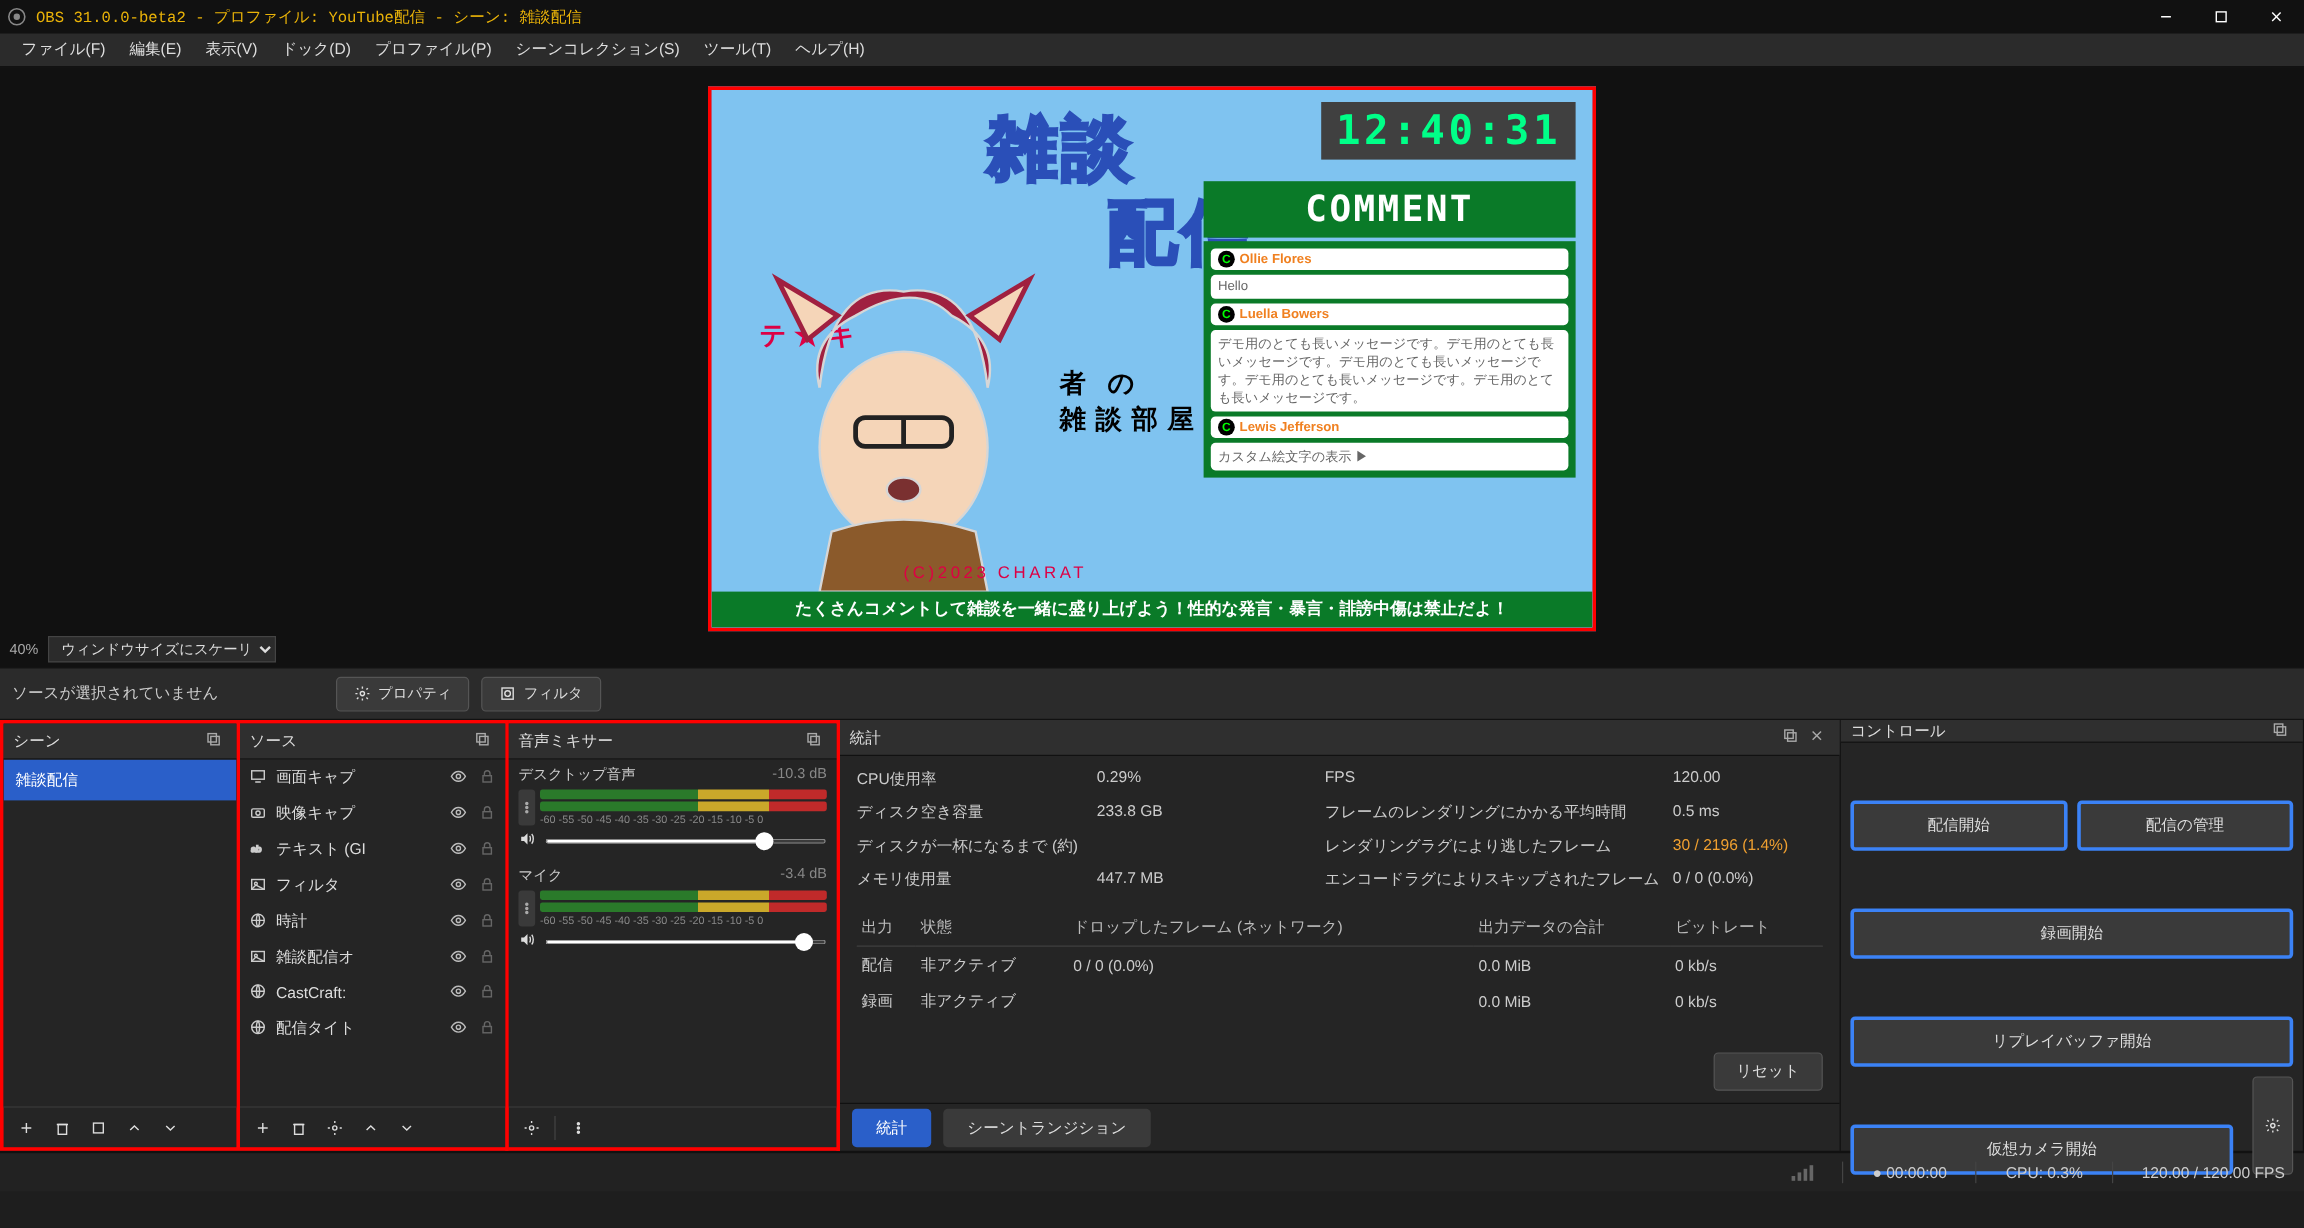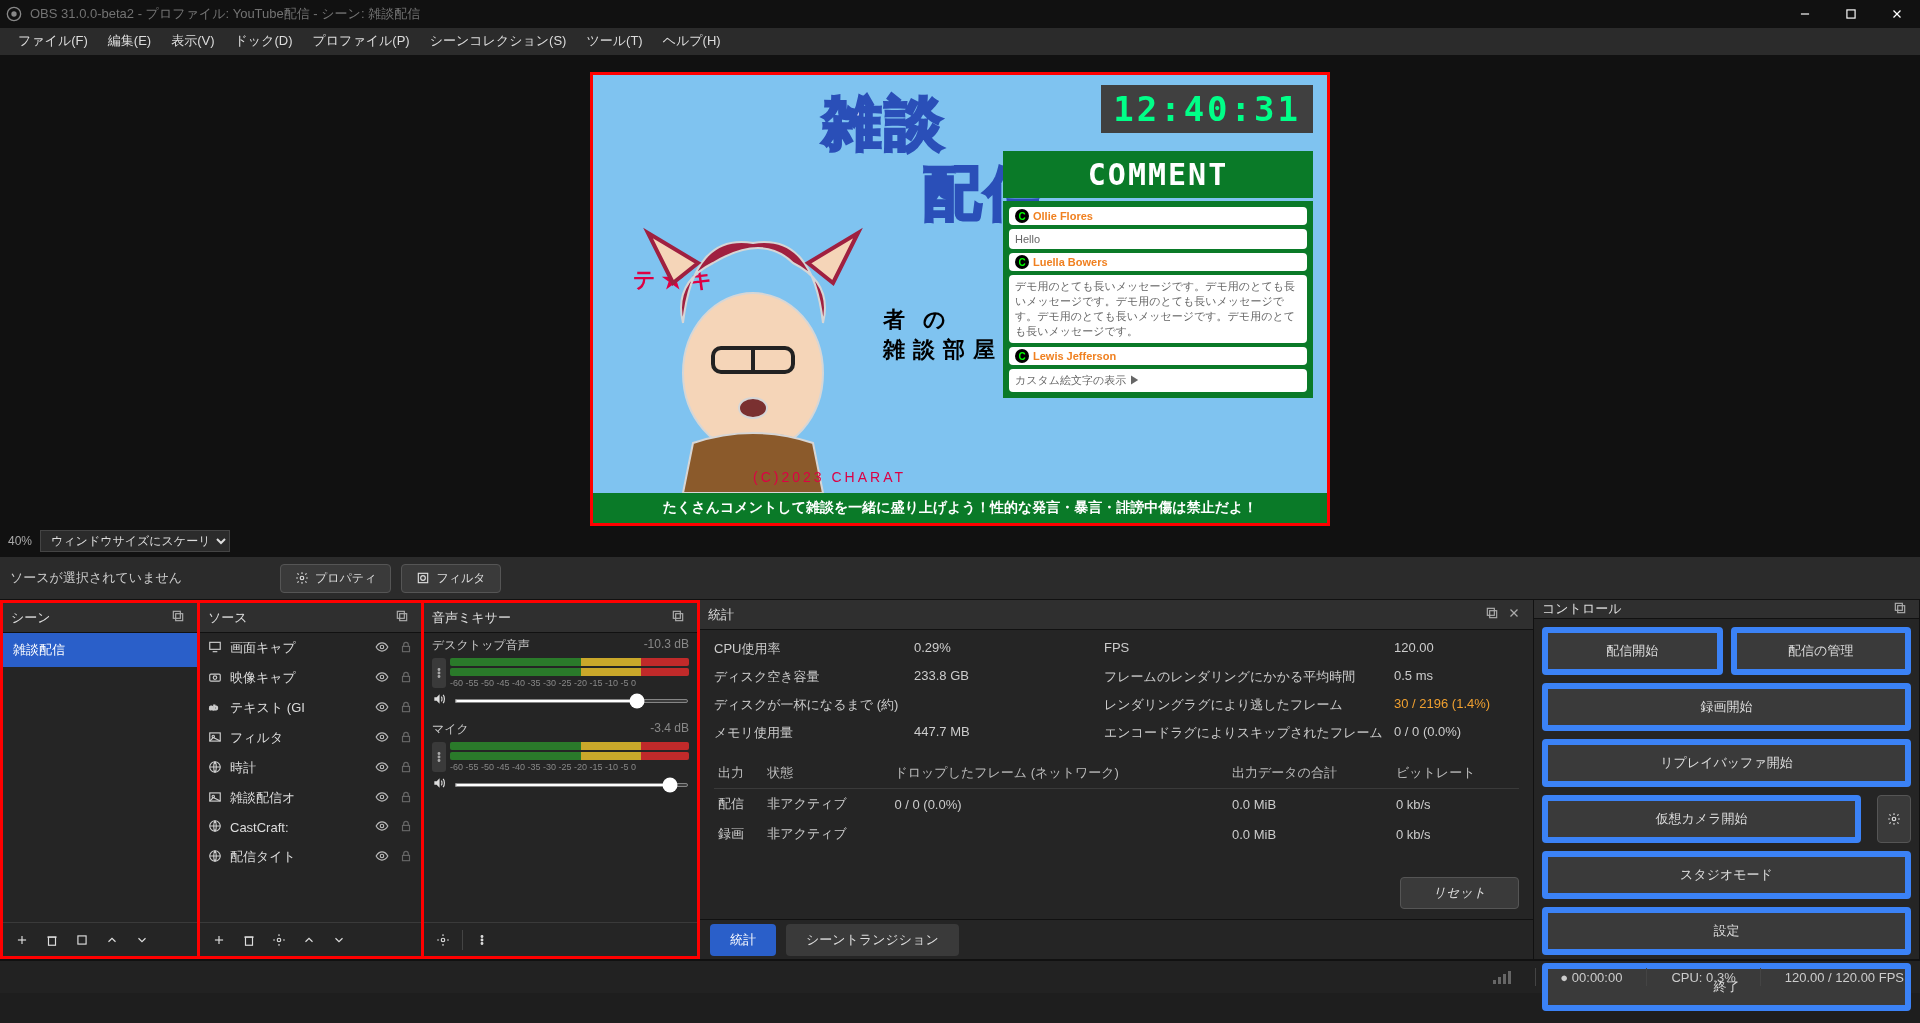--- a/index.html
+++ b/index.html
@@ -1,21 +1,21 @@
 <!DOCTYPE html>
 <html><head>
 <meta charset="utf-8">
 <style>
 * { margin: 0; padding: 0; box-sizing: border-box; font-family: "Meiryo", "Yu Gothic", sans-serif; }
 body { background: #1e1e1e; color: #d6d6d6; font-size: 12px; overflow: hidden; width: 1920px; height: 1023px; }
 
 
 .titlebar { height: 28px; background: #111; display: flex; align-items: center; padding-left: 6px; }
 .titlebar .app-icon { width: 16px; height: 16px; margin-right: 8px; }
-.titlebar .title { flex: 1; color: #737373; font-size: 13px; }
+.titlebar .title { flex: 1; color: #eab308; font-size: 13px; font-family: Liberation Mono, monospace; }
 .titlebar .winbtn { width: 46px; height: 28px; display: flex; align-items: center; justify-content: center; color: #fff; cursor: pointer; }
 
 
 .menubar { height: 28px; background: #2b2b2b; display: flex; align-items: flex-start; padding-left: 8px; gap: 0; border-bottom: 1px solid #111; }
 .menubar .menuitem { padding: 4px 10px; color: #ddd; cursor: pointer; font-size: 13px; }
 
 
 .preview-area { height: 500px; background: #111; position: relative; }
 .preview-scale-row { position: absolute; bottom: 4px; left: 8px; display: flex; gap: 8px; align-items: center; color: #aaa; font-size: 12px; }
 .preview-scale-row select { background: #2b2b2b; color: #ddd; border: 1px solid #444; font-size: 12px; padding: 2px 6px; width: 190px; }
@@ -83,31 +83,31 @@
 
 .stats { flex:1; display:flex; flex-direction:column; }
 .stats .dock-header .close { padding:0 4px; cursor:pointer; }
 .stats-body { flex:1; padding:10px 14px; display:flex; flex-direction:column; color:#ccc; font-size:13px; }
 .stats-grid { display:grid; grid-template-columns: 200px 190px 290px auto; row-gap:10px; }
 .stats-grid .warn { color:#f0a030; }
 .stats-table { margin-top:16px; }
 .stats-table table { width:100%; border-collapse:collapse; font-size:13px; }
 .stats-table th { text-align:left; color:#bbb; font-weight:normal; padding:6px 4px; border-bottom:1px solid #3a3a3a; }
 .stats-table td { padding:6px 4px; color:#ccc; }
-.stats-reset { margin-top:auto; align-self:flex-end; padding:6px 32px; background:#3a3a3a; border:1px solid #555; color:#ddd; border-radius:4px; cursor:pointer; font-size:13px;font-style:italic; }
+.stats-reset { margin-top:auto; align-self:flex-end; padding:6px 18px; background:#3a3a3a; border:1px solid #555; color:#ddd; border-radius:4px; cursor:pointer; font-size:13px; }
 .stats-tabs { height:40px; display:flex; align-items:center; gap:10px; padding:0 10px; border-top:1px solid #111; }
 .stats-tabs .tab { padding:7px 20px; border-radius:4px; cursor:pointer; font-size:13px; }
 .stats-tabs .tab.active { background:#2a5fc9; color:#fff; }
 .stats-tabs .tab.inactive { background:#3a3a3a; color:#ddd; }
 
 
 .controls { width:386px; display:flex; flex-direction:column; }
 .controls-body { flex:1; padding:8px; display:flex; flex-direction:column; gap:8px; }
 .controls-body .row2 { display:flex; gap:8px; }
-.controls-body button { flex:1; padding:9px 0; background:#3a3a3a; border:6px solid #3b82f6; color:#ddd; border-radius:4px; font-size:13px; cursor:pointer; }
+.controls-body button { flex:1; padding:9px 0; background:#3a3a3a; border:3px solid #3b82f6; color:#ddd; border-radius:4px; font-size:13px; cursor:pointer;margin-top:40px; }
 .controls-body .gearrow { display:flex; gap:16px; }
 .controls-body .gearbtn { flex:0 0 34px; padding:9px 0; background:#3a3a3a; border:1px solid #555; color:#ddd; border-radius:4px; cursor:pointer; display:flex; align-items:center; justify-content:center; }
 
 
 .statusbar { height:33px; background:#222; display:flex; align-items:center; justify-content:flex-end; gap:24px; padding:0 16px; color:#ccc; font-size:13px; border-top:1px solid #111; }
 .statusbar .bars-icon { display:flex; align-items:flex-end; gap:2px; height:14px; }
 .statusbar .bars-icon span { width:3px; background:#666; }
 .statusbar .sep { width:1px; height:18px; background:#444; }
 
 svg { width:14px; height:14px; fill:none; stroke:currentColor; stroke-width:2; }

